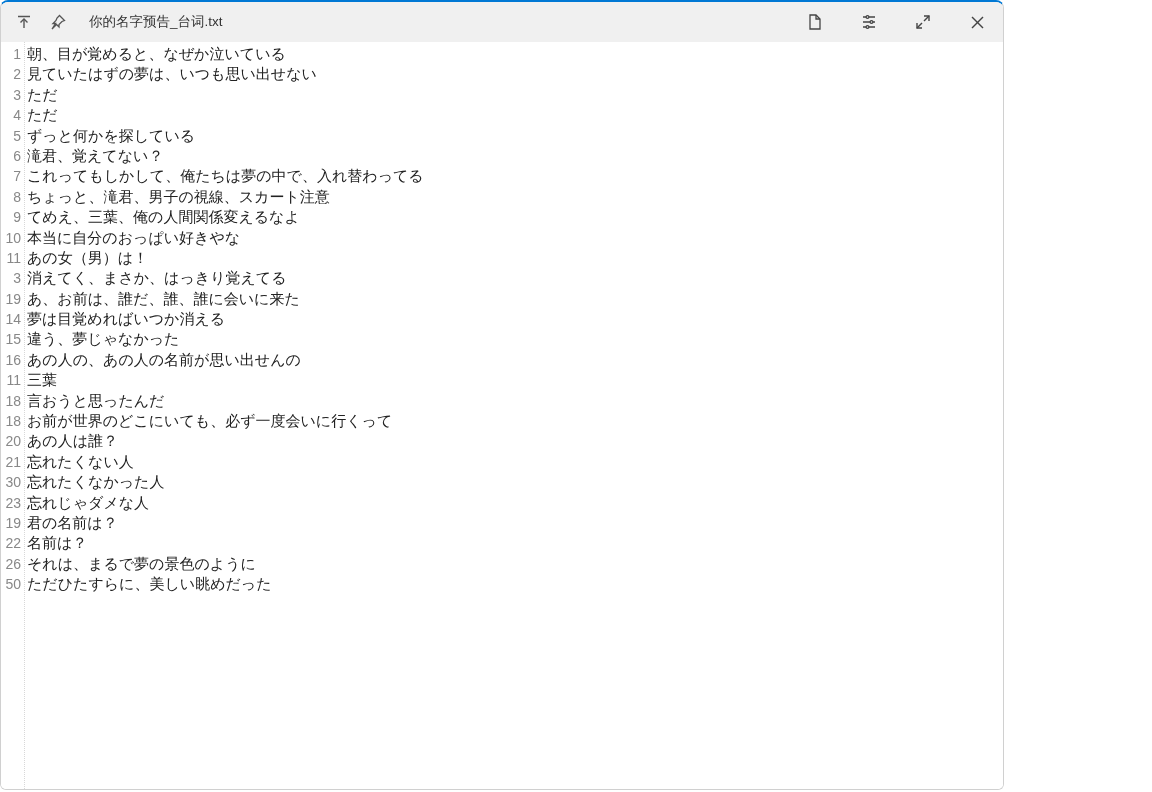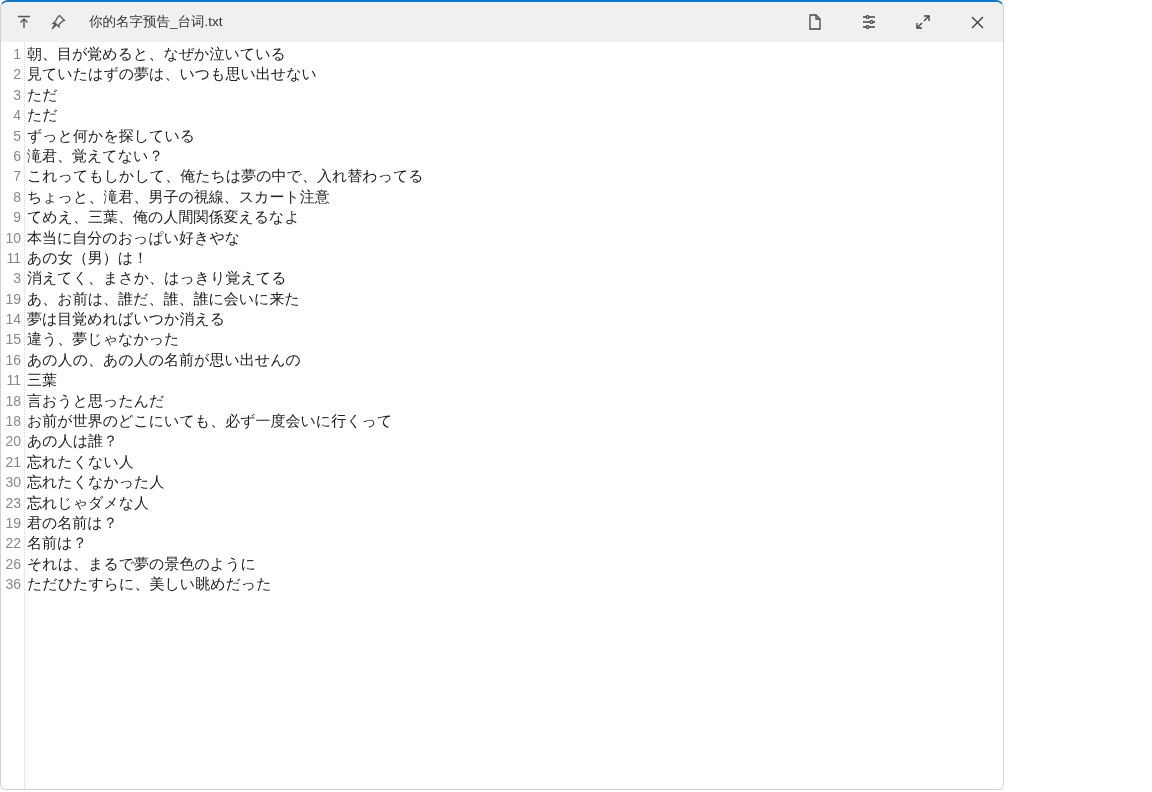--- a/index.html
+++ b/index.html
@@ -174,18 +174,18 @@
         <div>11</div>
         <div>18</div>
         <div>18</div>
         <div>20</div>
         <div>21</div>
         <div>30</div>
         <div>23</div>
         <div>19</div>
         <div>22</div>
         <div>26</div>
-        <div>36</div>
+        <div>50</div>
       </div>
     <div class="content" id="content"><div>朝、目が覚めると、なぜか泣いている</div><div>見ていたはずの夢は、いつも思い出せない</div><div>ただ</div><div>ただ</div><div>ずっと何かを探している</div><div>滝君、覚えてない？</div><div>これってもしかして、俺たちは夢の中で、入れ替わってる</div><div>ちょっと、滝君、男子の視線、スカート注意</div><div>てめえ、三葉、俺の人間関係変えるなよ</div><div>本当に自分のおっぱい好きやな</div><div>あの女（男）は！</div><div>消えてく、まさか、はっきり覚えてる</div><div>あ、お前は、誰だ、誰、誰に会いに来た</div><div>夢は目覚めればいつか消える</div><div>違う、夢じゃなかった</div><div>あの人の、あの人の名前が思い出せんの</div><div>三葉</div><div>言おうと思ったんだ</div><div>お前が世界のどこにいても、必ず一度会いに行くって</div><div>あの人は誰？</div><div>忘れたくない人</div><div>忘れたくなかった人</div><div>忘れじゃダメな人</div><div>君の名前は？</div><div>名前は？</div><div>それは、まるで夢の景色のように</div><div>ただひたすらに、美しい眺めだった</div></div>
   </div>
 
 </div>
 
 </body></html>

